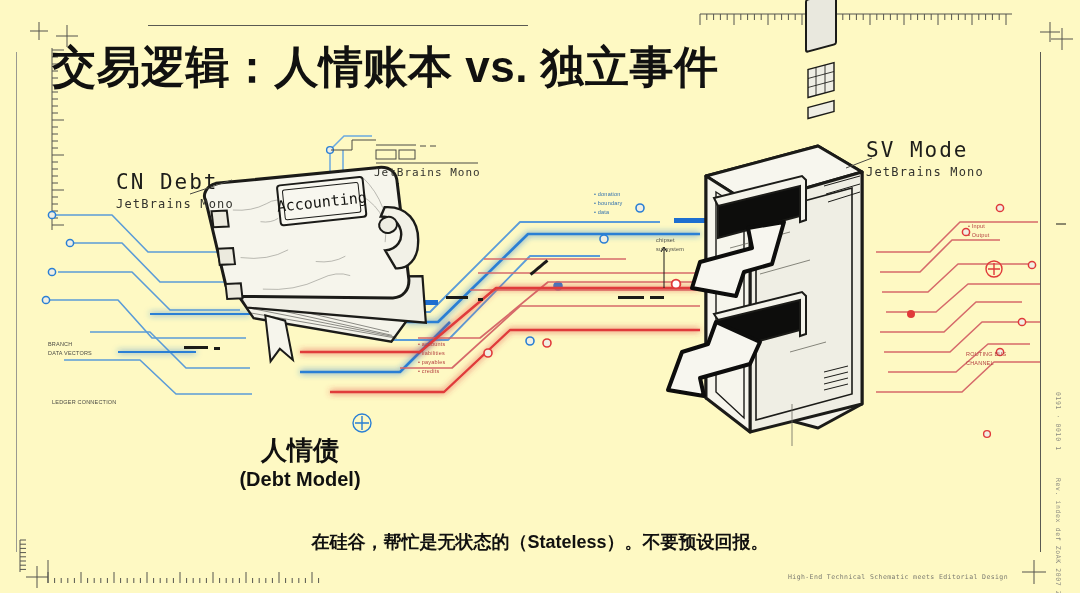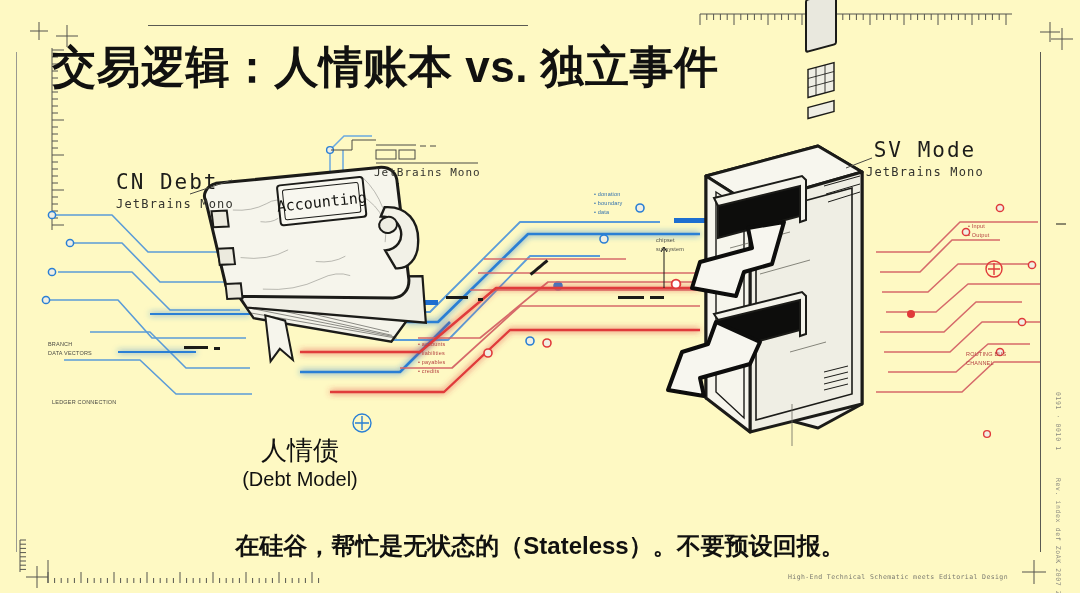--- a/index.html
+++ b/index.html
@@ -56,32 +56,32 @@
   .mode-label .sub {
     font-size: 12px; letter-spacing: 1.2px; display: block; margin-top: 3px;
     color: #33332e; white-space: nowrap;
   }
 
   
   .caption {
     position: absolute;
     text-align: center;
     color: #111110;
-    font-weight: 400;
+    font-weight: 700;
     line-height: 1.22;
     white-space: nowrap;
   }
   .caption .cn { font-size: 26px; display: block; }
   .caption .en { font-size: 20px; display: block; }
 
   #footline {
     position: absolute;
     left: 0; right: 0; top: 530px;
     text-align: center;
-    font-size: 24px;
+    font-size: 18px;
     font-weight: 800;
     color: #111110;
     white-space: nowrap;
   }
   #microcredit {
     position: absolute;
     right: 72px; bottom: 12px;
     font-size: 6.5px;
     letter-spacing: 0.4px;
     color: #7a7a70;
@@ -512,21 +512,21 @@
       <path d="M376,145 H416 M420,146 h6 M430,146 h6"></path>
       <path d="M376,163 H478"></path>
     </g>
   </svg>
 
   <div class="mode-label mono" style="left:116px; top:170px;">
     <span class="big">CN Debt</span>
     <span class="sub">JetBrains Mono</span>
   </div>
 
-  <div class="mode-label mono" style="left:866px; top:138px;text-align:center;">
+  <div class="mode-label mono" style="left:866px; top:138px;">
     <span class="big">SV Mode</span>
     <span class="sub">JetBrains Mono</span>
   </div>
 
   <div class="mono" style="position:absolute; left:374px; top:166px; font-size:11px; letter-spacing:1px; color:#33332e;">JetBrains Mono</div>
 
   <div class="caption" style="left:145px; top:435px; width:310px;">
     <span class="cn">人情债</span>
     <span class="en">(Debt Model)</span>
   </div>

